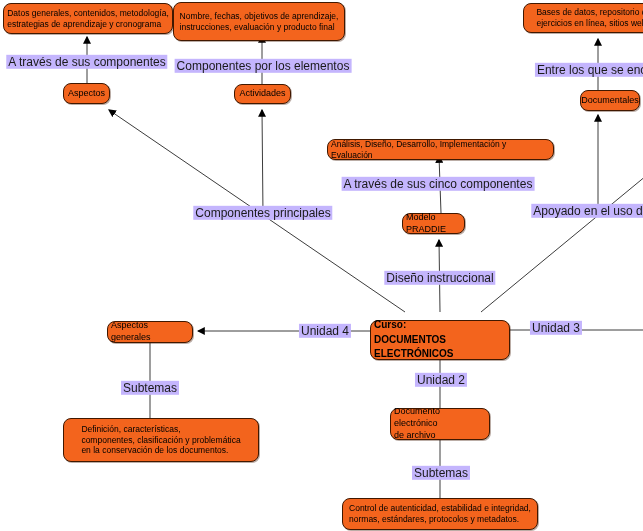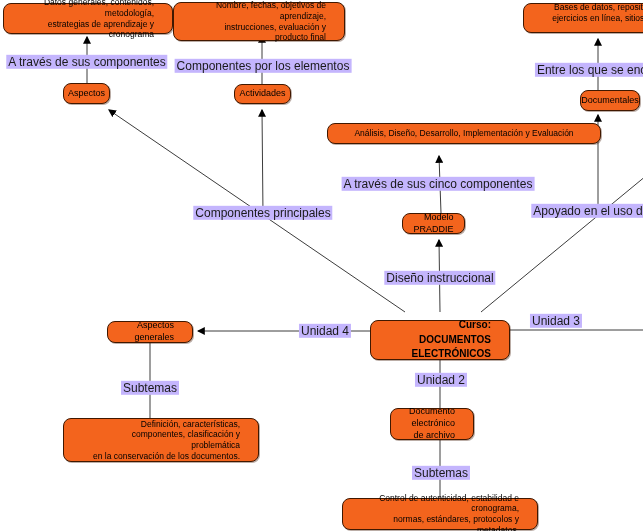--- a/index.html
+++ b/index.html
@@ -11,22 +11,22 @@
   .edges line{stroke:#3c3c3c;stroke-width:1;}
   .edge-label{
     position:absolute;z-index:2;transform:translate(-50%,-50%);
     background:#c4b5fd;color:#1a1a1a;font-size:12px;white-space:nowrap;
     padding:0 2px;line-height:1.2;
   }
   .node{
     position:absolute;z-index:3;box-sizing:border-box;
     background:#f3641d;border:1.5px solid #401800;border-radius:8px;
     color:#000;font-size:9px;line-height:1.3;
-    display:flex;align-items:center;justify-content:center;text-align:right;
-    white-space:pre-line;padding:1px 18px;
+    display:flex;align-items:center;justify-content:center;text-align:left;
+    white-space:pre-line;padding:1px 3px;
     box-shadow:1px 1px 0 rgba(60,20,0,0.35);
   }
   .node.small{font-size:8.5px;line-height:1.25;}
   .node.central{font-weight:bold;font-size:10px;line-height:1.45;margin-top:8px;}
 </style>
 </head>
 <body>
 
 <div class="canvas">
 
@@ -54,39 +54,39 @@
 
   <span class="edge-label" style="left:87px;top:62px">A través de sus componentes</span>
   <span class="edge-label" style="left:263px;top:66px">Componentes por los elementos</span>
   <span class="edge-label" style="left:612px;top:70px">Entre los que se encuentran</span>
   <span class="edge-label" style="left:438px;top:184px">A través de sus cinco componentes</span>
   <span class="edge-label" style="left:440px;top:278px">Diseño instruccional</span>
   <span class="edge-label" style="left:263px;top:213px">Componentes principales</span>
   <span class="edge-label" style="left:616px;top:211px">Apoyado en el uso de recursos</span>
   <span class="edge-label" style="left:325px;top:331px">Unidad 4</span>
   <span class="edge-label" style="left:441px;top:380px">Unidad 2</span>
-  <span class="edge-label" style="left:556px;top:321px">Unidad 3</span>
+  <span class="edge-label" style="left:556px;top:328px">Unidad 3</span>
   <span class="edge-label" style="left:150px;top:388px">Subtemas</span>
   <span class="edge-label" style="left:441px;top:473px">Subtemas</span>
 
   <div class="node small" style="left:3px;top:3px;width:170px;height:31px">Datos generales, contenidos, metodología,
 estrategias de aprendizaje y cronograma</div>
   <div class="node small" style="left:173px;top:2px;width:172px;height:39px">Nombre, fechas, objetivos de aprendizaje,
 instrucciones, evaluación y producto final</div>
   <div class="node small" style="left:523px;top:3px;width:180px;height:30px">Bases de datos, repositorio digital,
 ejercicios en línea, sitios web entre otros</div>
   <div class="node" style="left:63px;top:83px;width:47px;height:21px">Aspectos</div>
   <div class="node" style="left:234px;top:84px;width:57px;height:20px">Actividades</div>
   <div class="node" style="left:580px;top:90px;width:60px;height:21px">Documentales</div>
-  <div class="node small" style="left:327px;top:123px;width:274px;height:21px">Análisis, Diseño, Desarrollo, Implementación y Evaluación</div>
+  <div class="node small" style="left:327px;top:139px;width:227px;height:21px">Análisis, Diseño, Desarrollo, Implementación y Evaluación</div>
   <div class="node" style="left:402px;top:213px;width:63px;height:21px">Modelo PRADDIE</div>
   <div class="node central" style="left:370px;top:312px;width:140px;height:40px">Curso:
 DOCUMENTOS ELECTRÓNICOS</div>
   <div class="node" style="left:107px;top:321px;width:86px;height:22px">Aspectos generales</div>
   <div class="node small" style="left:63px;top:418px;width:196px;height:44px">Definición, características,
 componentes, clasificación y problemática
 en la conservación de los documentos.</div>
-  <div class="node" style="left:390px;top:408px;width:84px;height:32px">Documento electrónico
+  <div class="node" style="left:390px;top:408px;width:100px;height:32px">Documento electrónico
 de archivo</div>
-  <div class="node small" style="left:342px;top:498px;width:196px;height:32px">Control de autenticidad, estabilidad e cronograma,
+  <div class="node small" style="left:342px;top:498px;width:196px;height:32px">Control de autenticidad, estabilidad e integridad,
 normas, estándares, protocolos y metadatos.</div>
 
 </div>
 
 </body></html>

